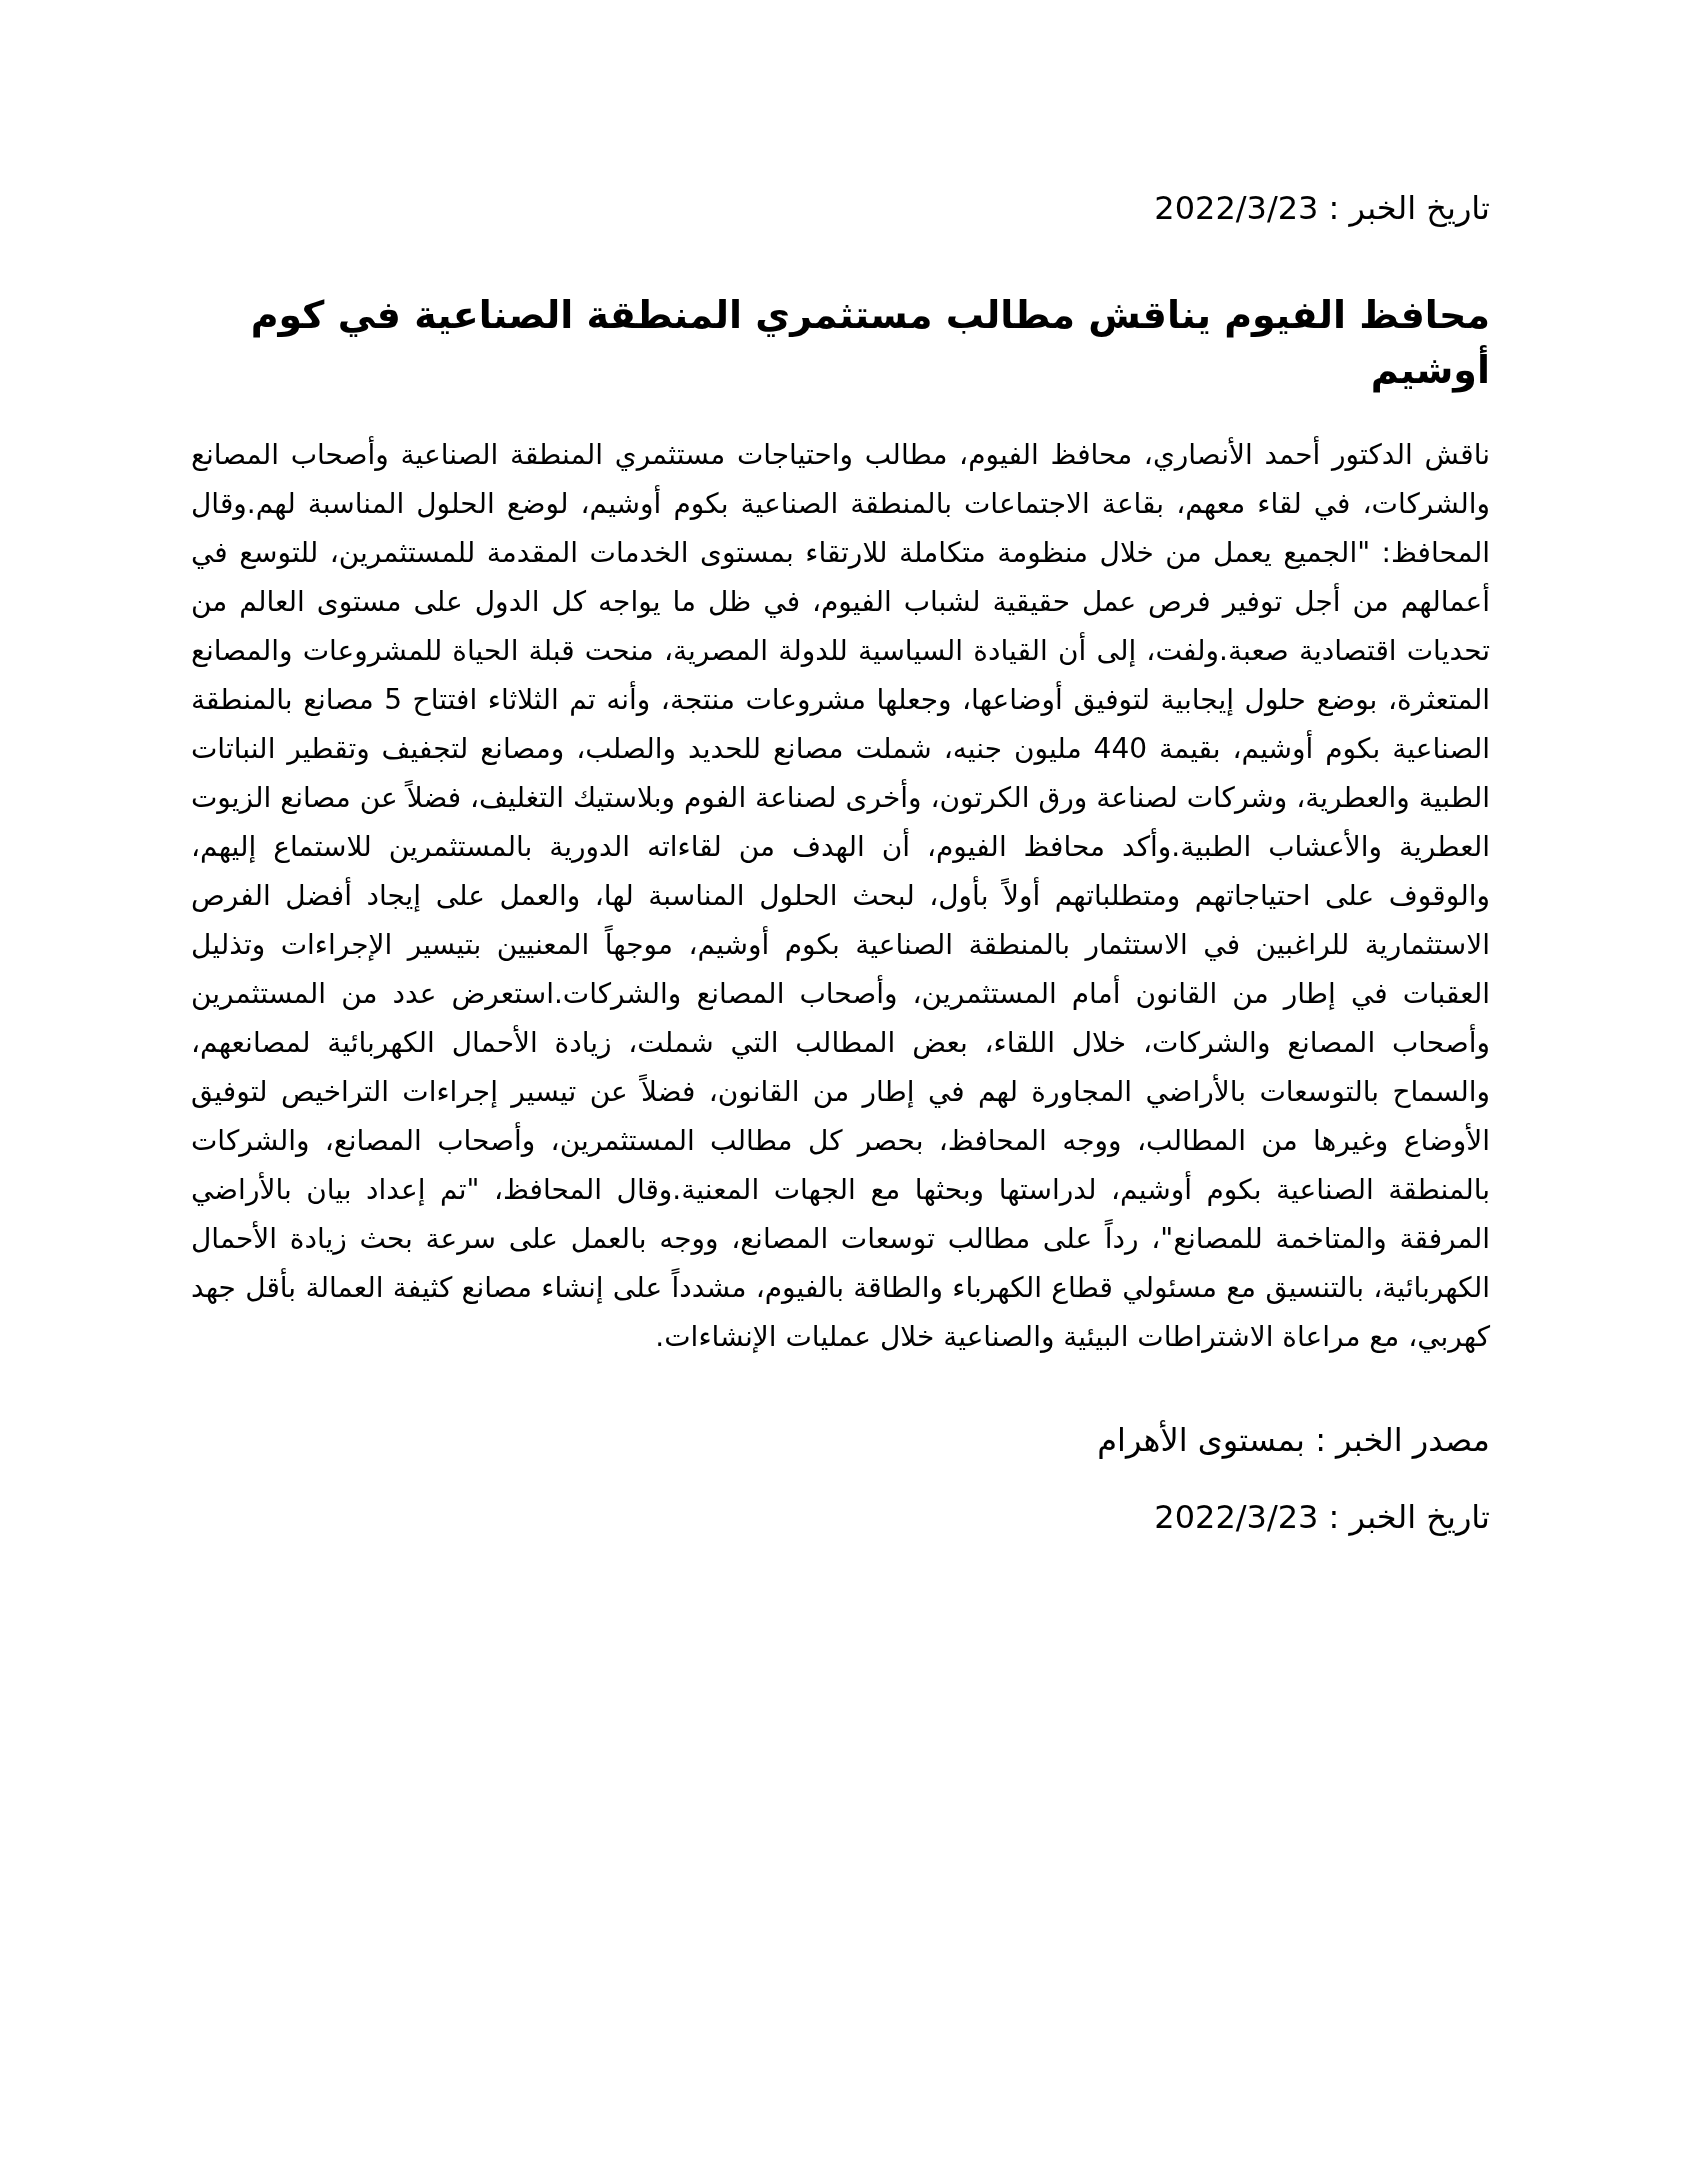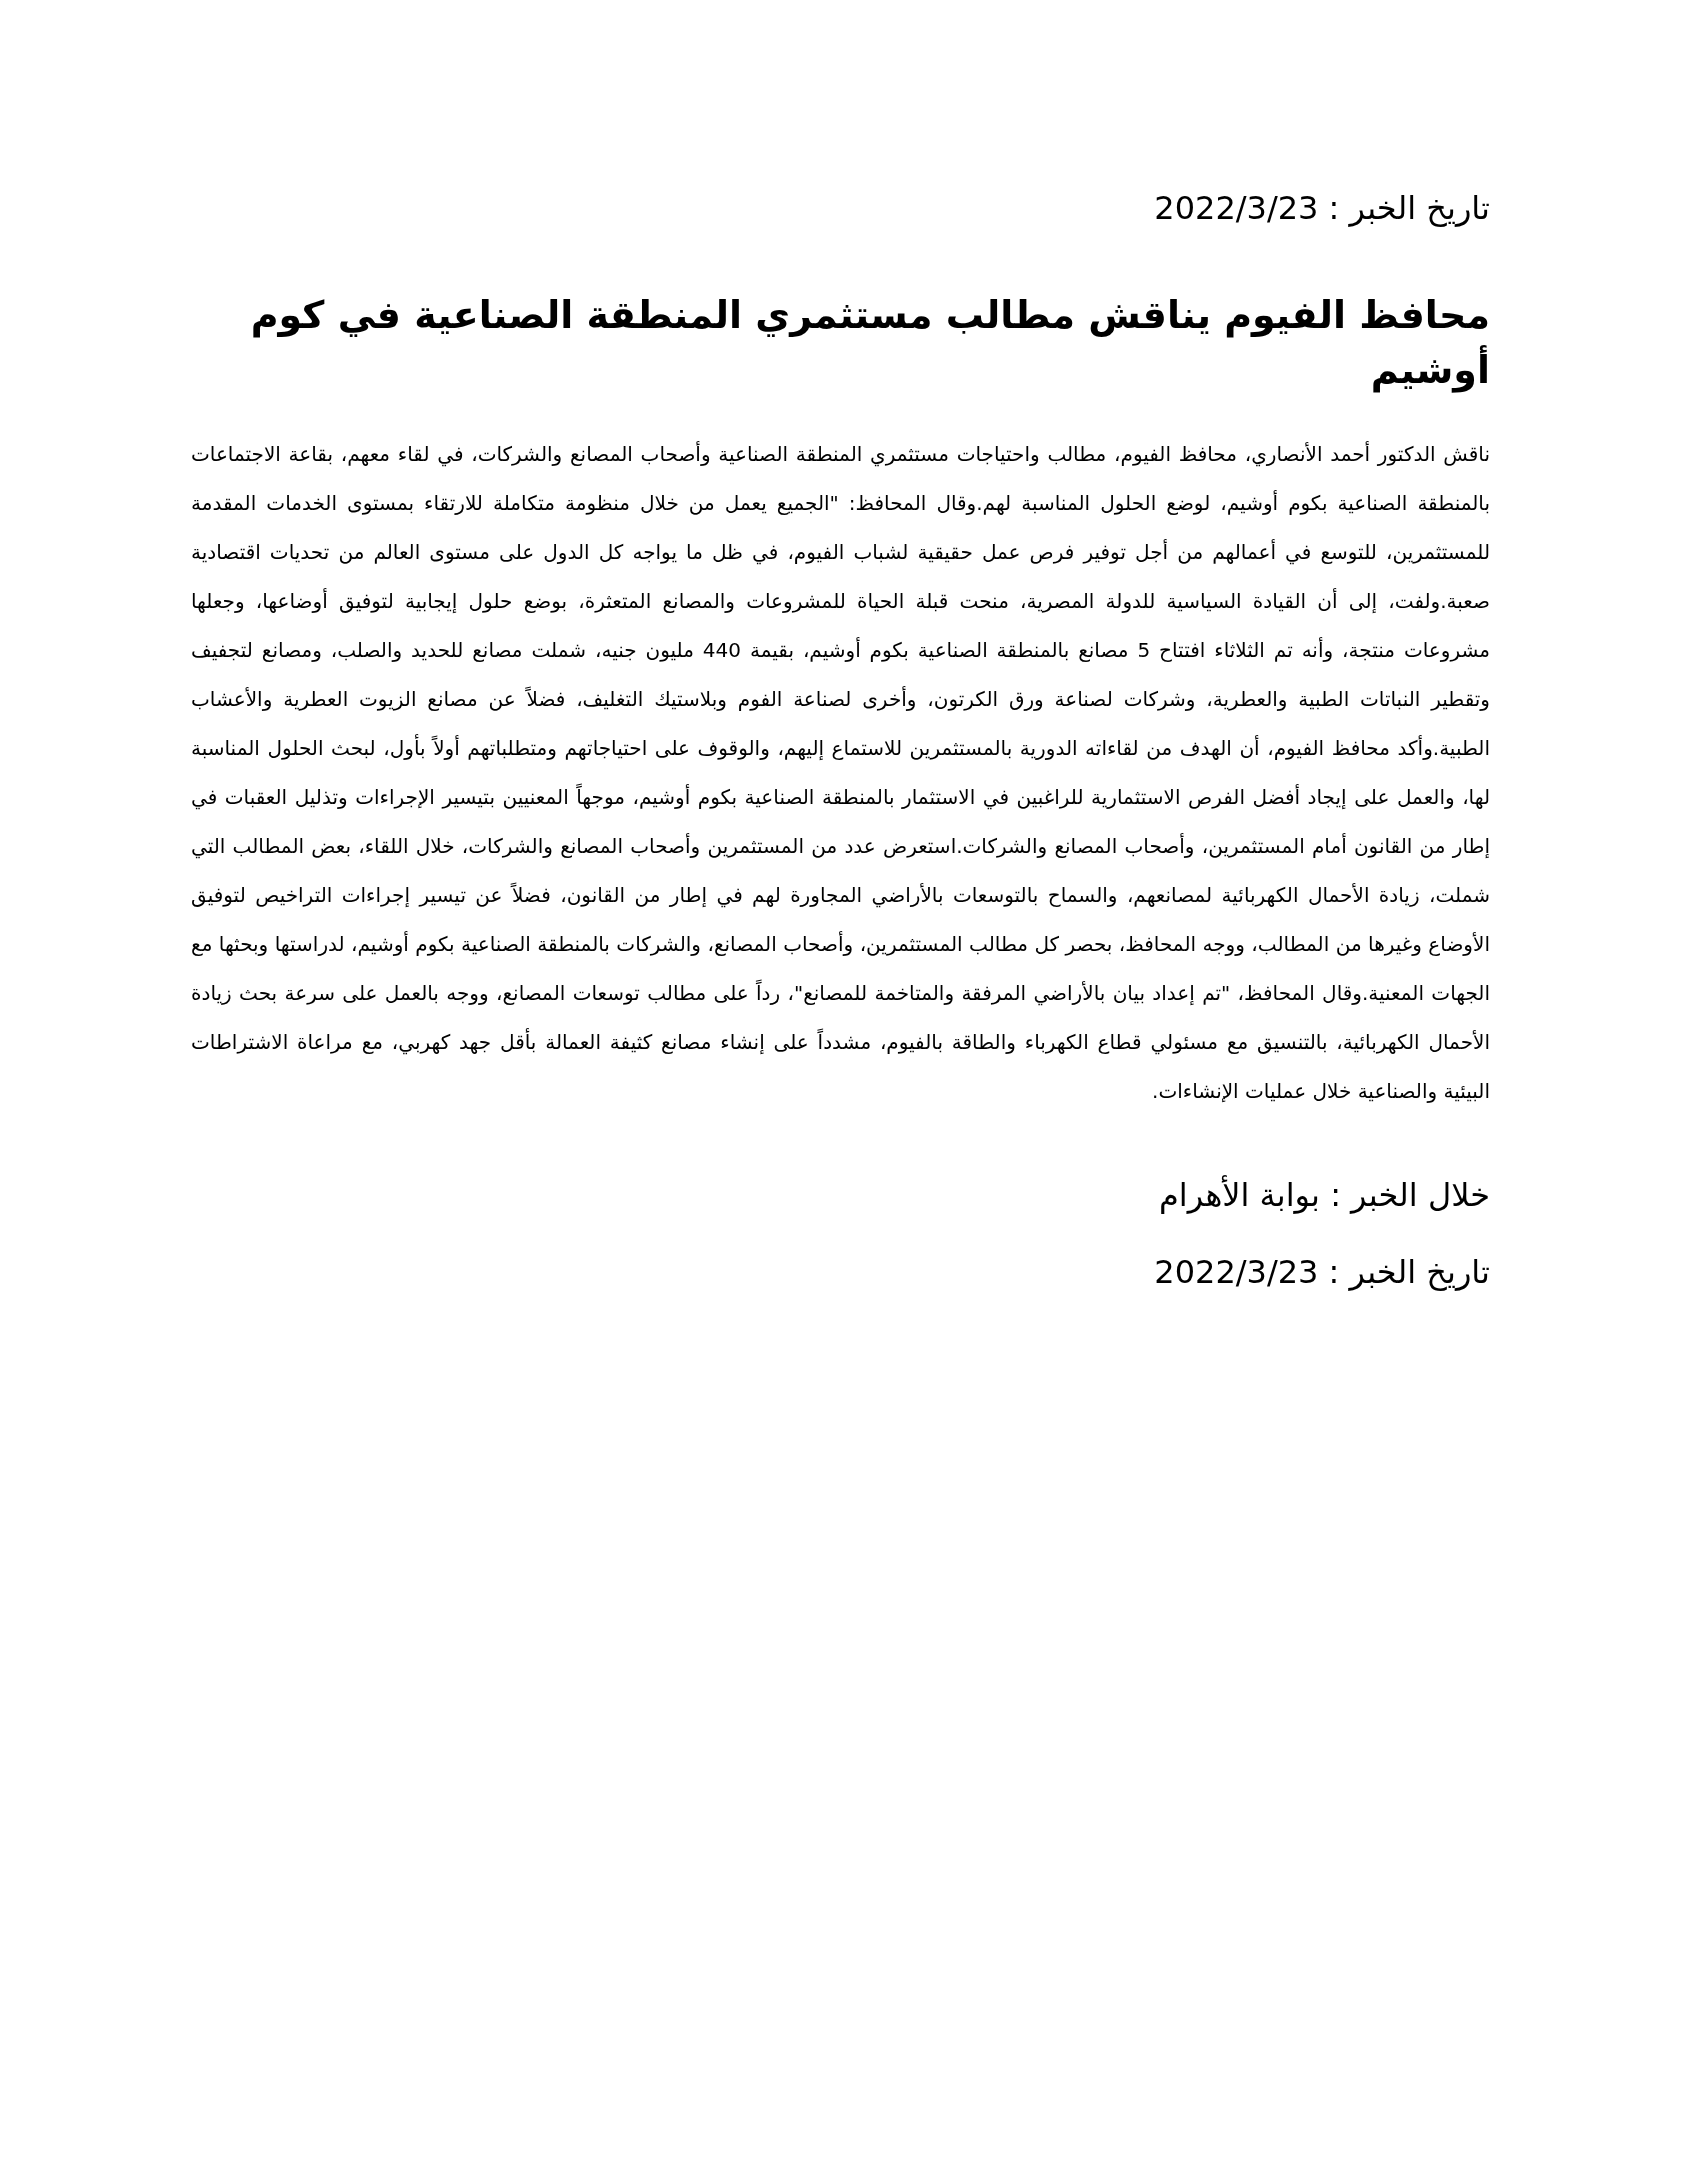--- a/index.html
+++ b/index.html
@@ -34,21 +34,21 @@
   .title {
     margin-top: 55px;
     font-size: 38px;
     line-height: 55px;
     font-weight: bold;
     text-align: right;
     color: #000000;
   }
   .body-text {
     margin-top: 32px;
-    font-size: 20px;
+    font-size: 28px;
     line-height: 49px;
     text-align: justify;
     text-justify: inter-word;
     color: #000000;
   }
   .source-line {
     margin-top: 55px;
     font-size: 32px;
     line-height: 49px;
     text-align: right;
@@ -63,17 +63,17 @@
   }
 </style>
 </head>
 <body>
 
 <div class="page">
   <div class="content">
     <div class="date-top">تاريخ الخبر : 2022/3/23</div>
     <h1 class="title">محافظ الفيوم يناقش مطالب مستثمري المنطقة الصناعية في كوم أوشيم</h1>
     <p class="body-text">ناقش الدكتور أحمد الأنصاري، محافظ الفيوم، مطالب واحتياجات مستثمري المنطقة الصناعية وأصحاب المصانع والشركات، في لقاء معهم، بقاعة الاجتماعات بالمنطقة الصناعية بكوم أوشيم، لوضع الحلول المناسبة لهم.وقال المحافظ: "الجميع يعمل من خلال منظومة متكاملة للارتقاء بمستوى الخدمات المقدمة للمستثمرين، للتوسع في أعمالهم من أجل توفير فرص عمل حقيقية لشباب الفيوم، في ظل ما يواجه كل الدول على مستوى العالم من تحديات اقتصادية صعبة.ولفت، إلى أن القيادة السياسية للدولة المصرية، منحت قبلة الحياة للمشروعات والمصانع المتعثرة، بوضع حلول إيجابية لتوفيق أوضاعها، وجعلها مشروعات منتجة، وأنه تم الثلاثاء افتتاح 5 مصانع بالمنطقة الصناعية بكوم أوشيم، بقيمة 440 مليون جنيه، شملت مصانع للحديد والصلب، ومصانع لتجفيف وتقطير النباتات الطبية والعطرية، وشركات لصناعة ورق الكرتون، وأخرى لصناعة الفوم وبلاستيك التغليف، فضلاً عن مصانع الزيوت العطرية والأعشاب الطبية.وأكد محافظ الفيوم، أن الهدف من لقاءاته الدورية بالمستثمرين للاستماع إليهم، والوقوف على احتياجاتهم ومتطلباتهم أولاً بأول، لبحث الحلول المناسبة لها، والعمل على إيجاد أفضل الفرص الاستثمارية للراغبين في الاستثمار بالمنطقة الصناعية بكوم أوشيم، موجهاً المعنيين بتيسير الإجراءات وتذليل العقبات في إطار من القانون أمام المستثمرين، وأصحاب المصانع والشركات.استعرض عدد من المستثمرين وأصحاب المصانع والشركات، خلال اللقاء، بعض المطالب التي شملت، زيادة الأحمال الكهربائية لمصانعهم، والسماح بالتوسعات بالأراضي المجاورة لهم في إطار من القانون، فضلاً عن تيسير إجراءات التراخيص لتوفيق الأوضاع وغيرها من المطالب، ووجه المحافظ، بحصر كل مطالب المستثمرين، وأصحاب المصانع، والشركات بالمنطقة الصناعية بكوم أوشيم، لدراستها وبحثها مع الجهات المعنية.وقال المحافظ، "تم إعداد بيان بالأراضي المرفقة والمتاخمة للمصانع"، رداً على مطالب توسعات المصانع، ووجه بالعمل على سرعة بحث زيادة الأحمال الكهربائية، بالتنسيق مع مسئولي قطاع الكهرباء والطاقة بالفيوم، مشدداً على إنشاء مصانع كثيفة العمالة بأقل جهد كهربي، مع مراعاة الاشتراطات البيئية والصناعية خلال عمليات الإنشاءات.</p>
-    <div class="source-line">خلال الخبر : بوابة الأهرام</div>
+    <div class="source-line">مصدر الخبر : بمستوى الأهرام</div>
     <div class="date-bottom">تاريخ الخبر : 2022/3/23</div>
   </div>
 </div>
 
 
 </body></html>

